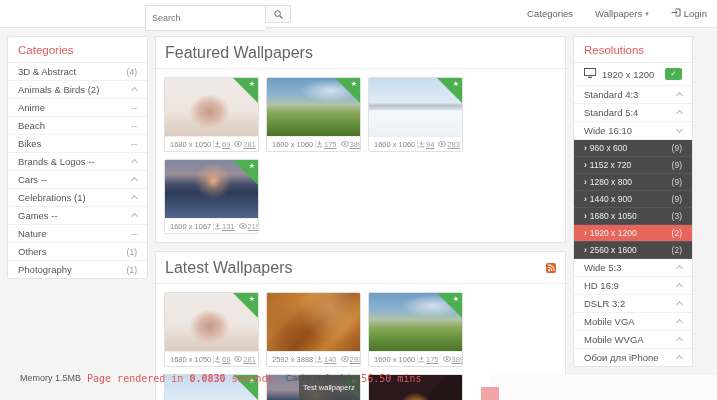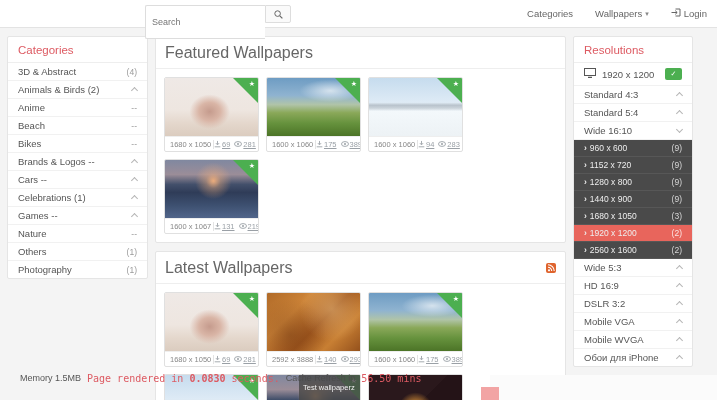--- a/index.html
+++ b/index.html
@@ -5,21 +5,21 @@
   * { margin:0; padding:0; box-sizing:border-box; }
   html,body { width:717px; height:400px; }
   body {
     position:relative; overflow:hidden; background:#f4f4f4;
     font-family:"Liberation Sans", sans-serif; color:#555;
   }
   
   .navbar { position:relative; display:flex; align-items:center; height:28px;
     background:#fff; border-bottom:1px solid #e3e3e3; padding:0 10px; }
   .search-group { position:absolute; left:145px; top:5px; display:flex; }
-  .search-group input { width:120px; height:34px; border:1px solid #ddd; border-right:none;
+  .search-group input { width:120px; height:26px; border:1px solid #ddd; border-right:none;
     border-radius:2px 0 0 2px; font-size:9px; padding:0 6px; color:#666; outline:none;
     font-family:"Liberation Sans", sans-serif; background:#fff; }
   .search-group button { width:26px; height:18px; border:1px solid #ddd; background:#fafafa;
     border-radius:0 2px 2px 0; display:flex; align-items:center; justify-content:center; cursor:pointer; }
   .nav-right { margin-left:auto; display:flex; align-items:center; gap:22px;
     font-size:9.5px; color:#666; }
   .nav-link { display:flex; align-items:center; gap:3px; cursor:pointer; }
   .caret { font-size:7px; color:#888; }
   
   .layout { display:flex; align-items:flex-start; gap:7px; padding:8px 7px; }

